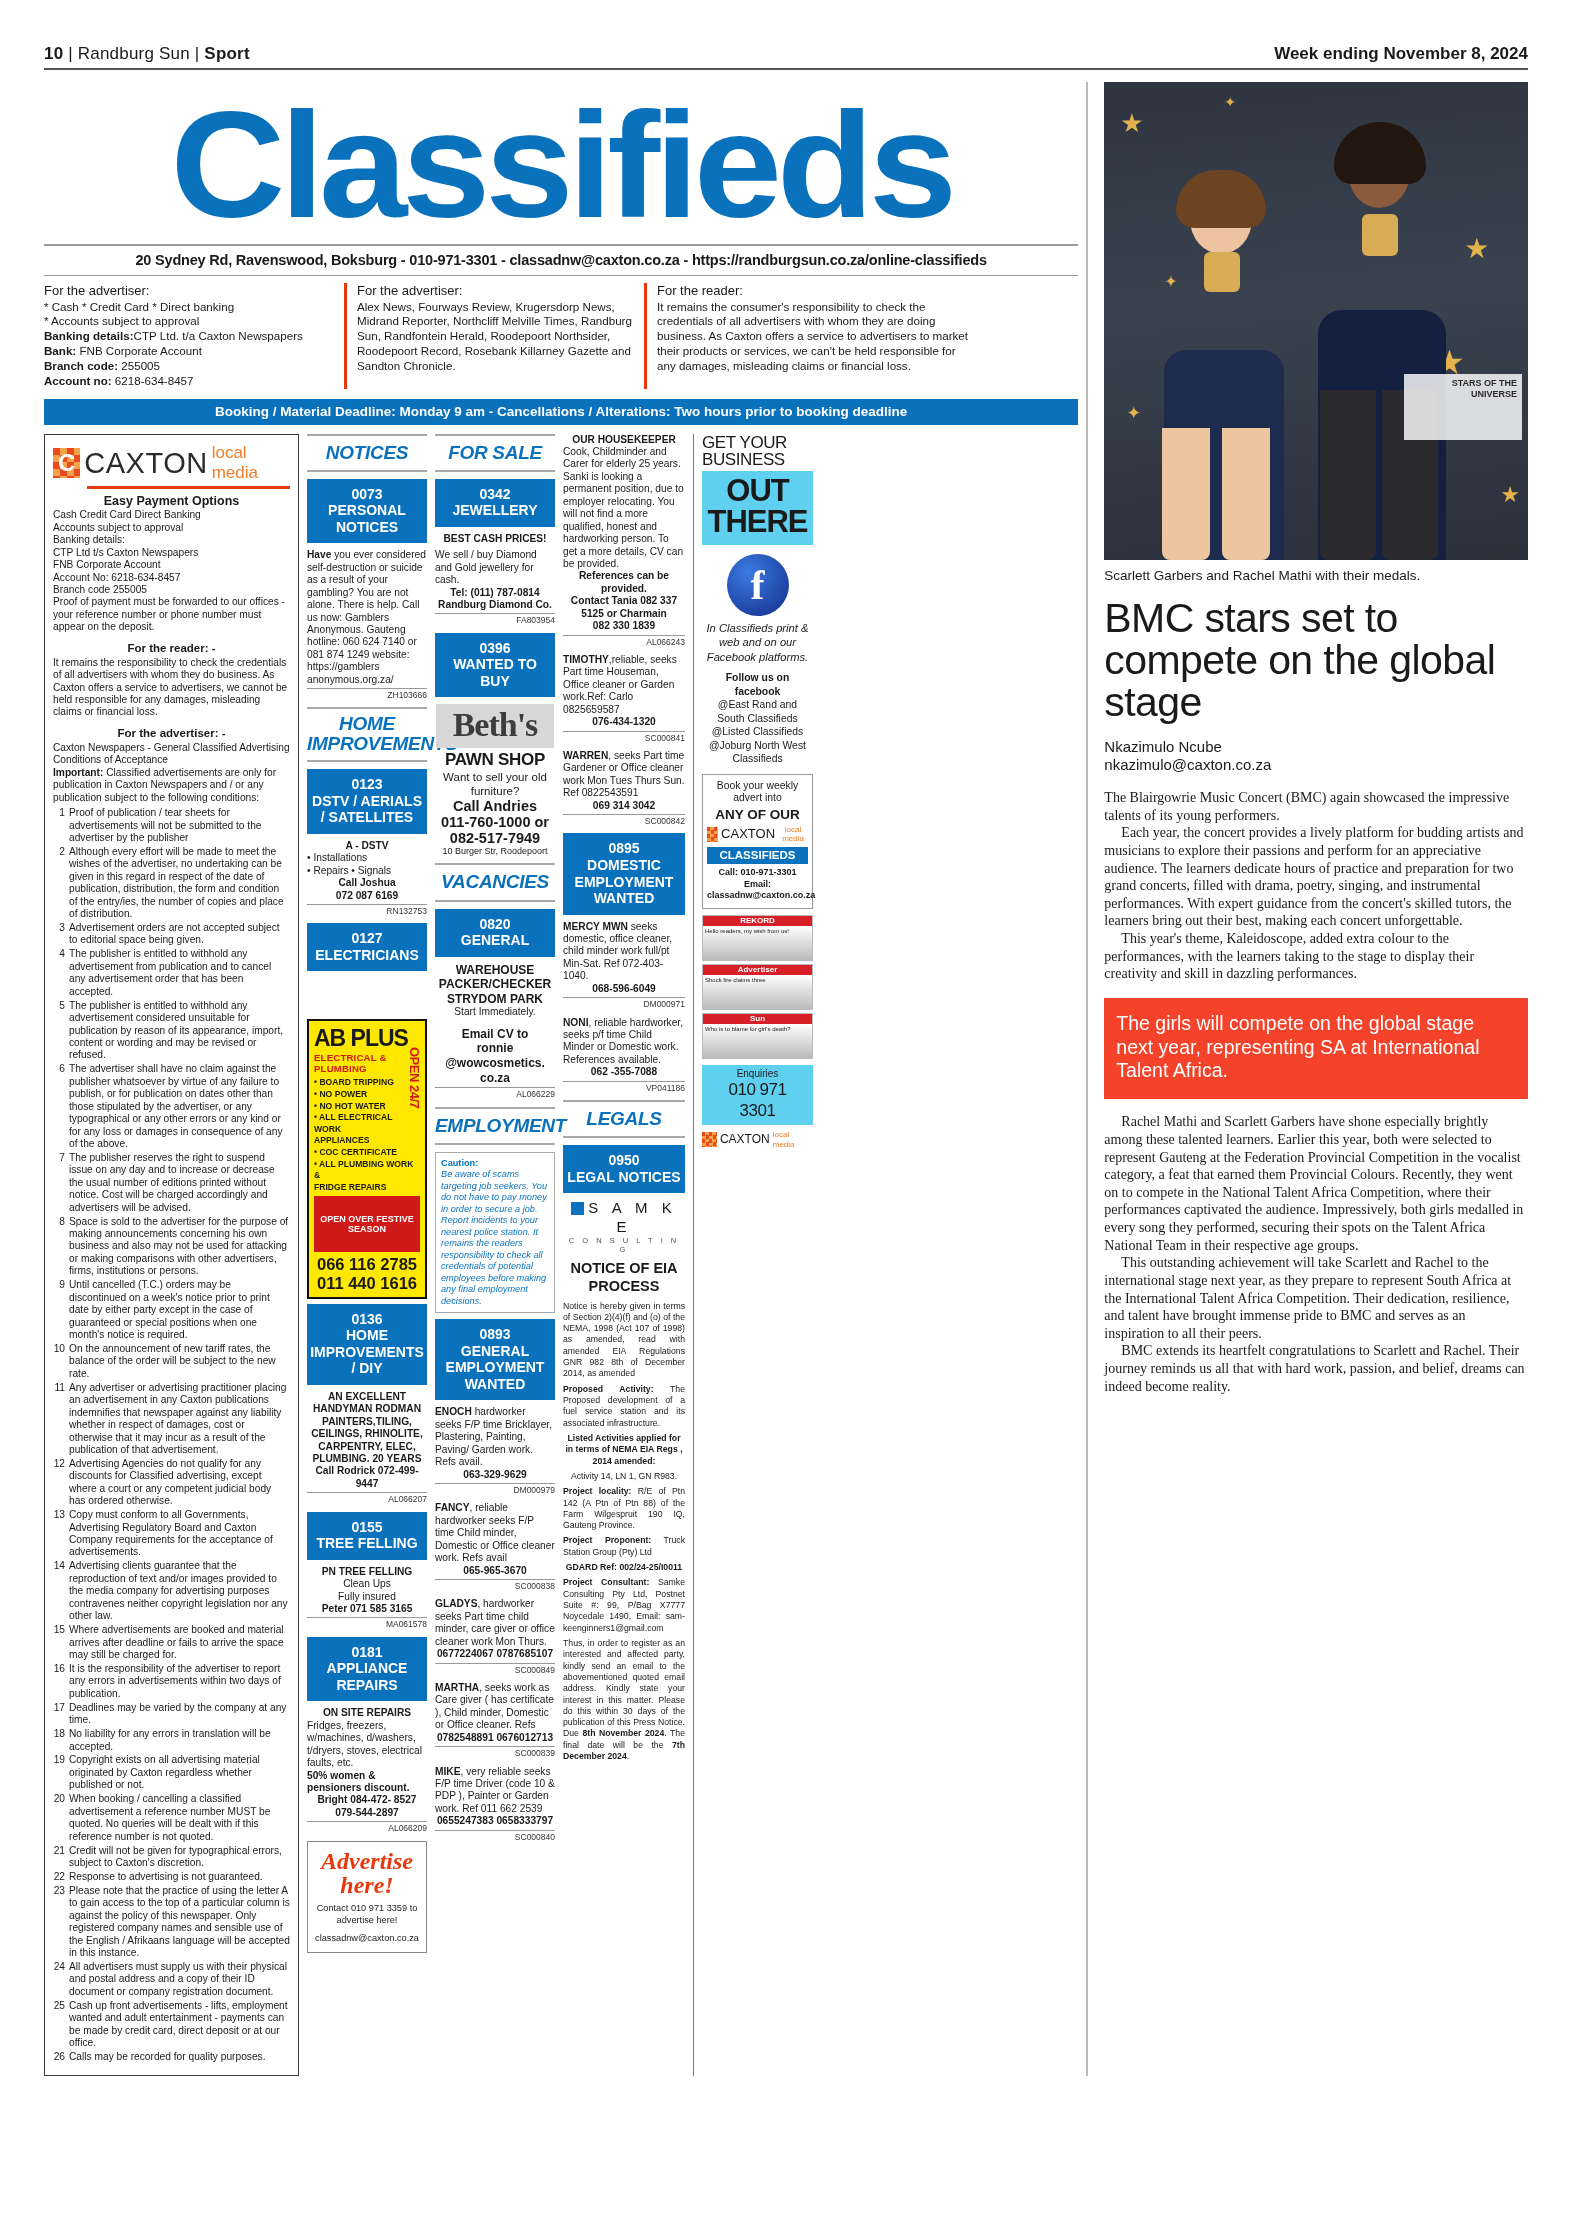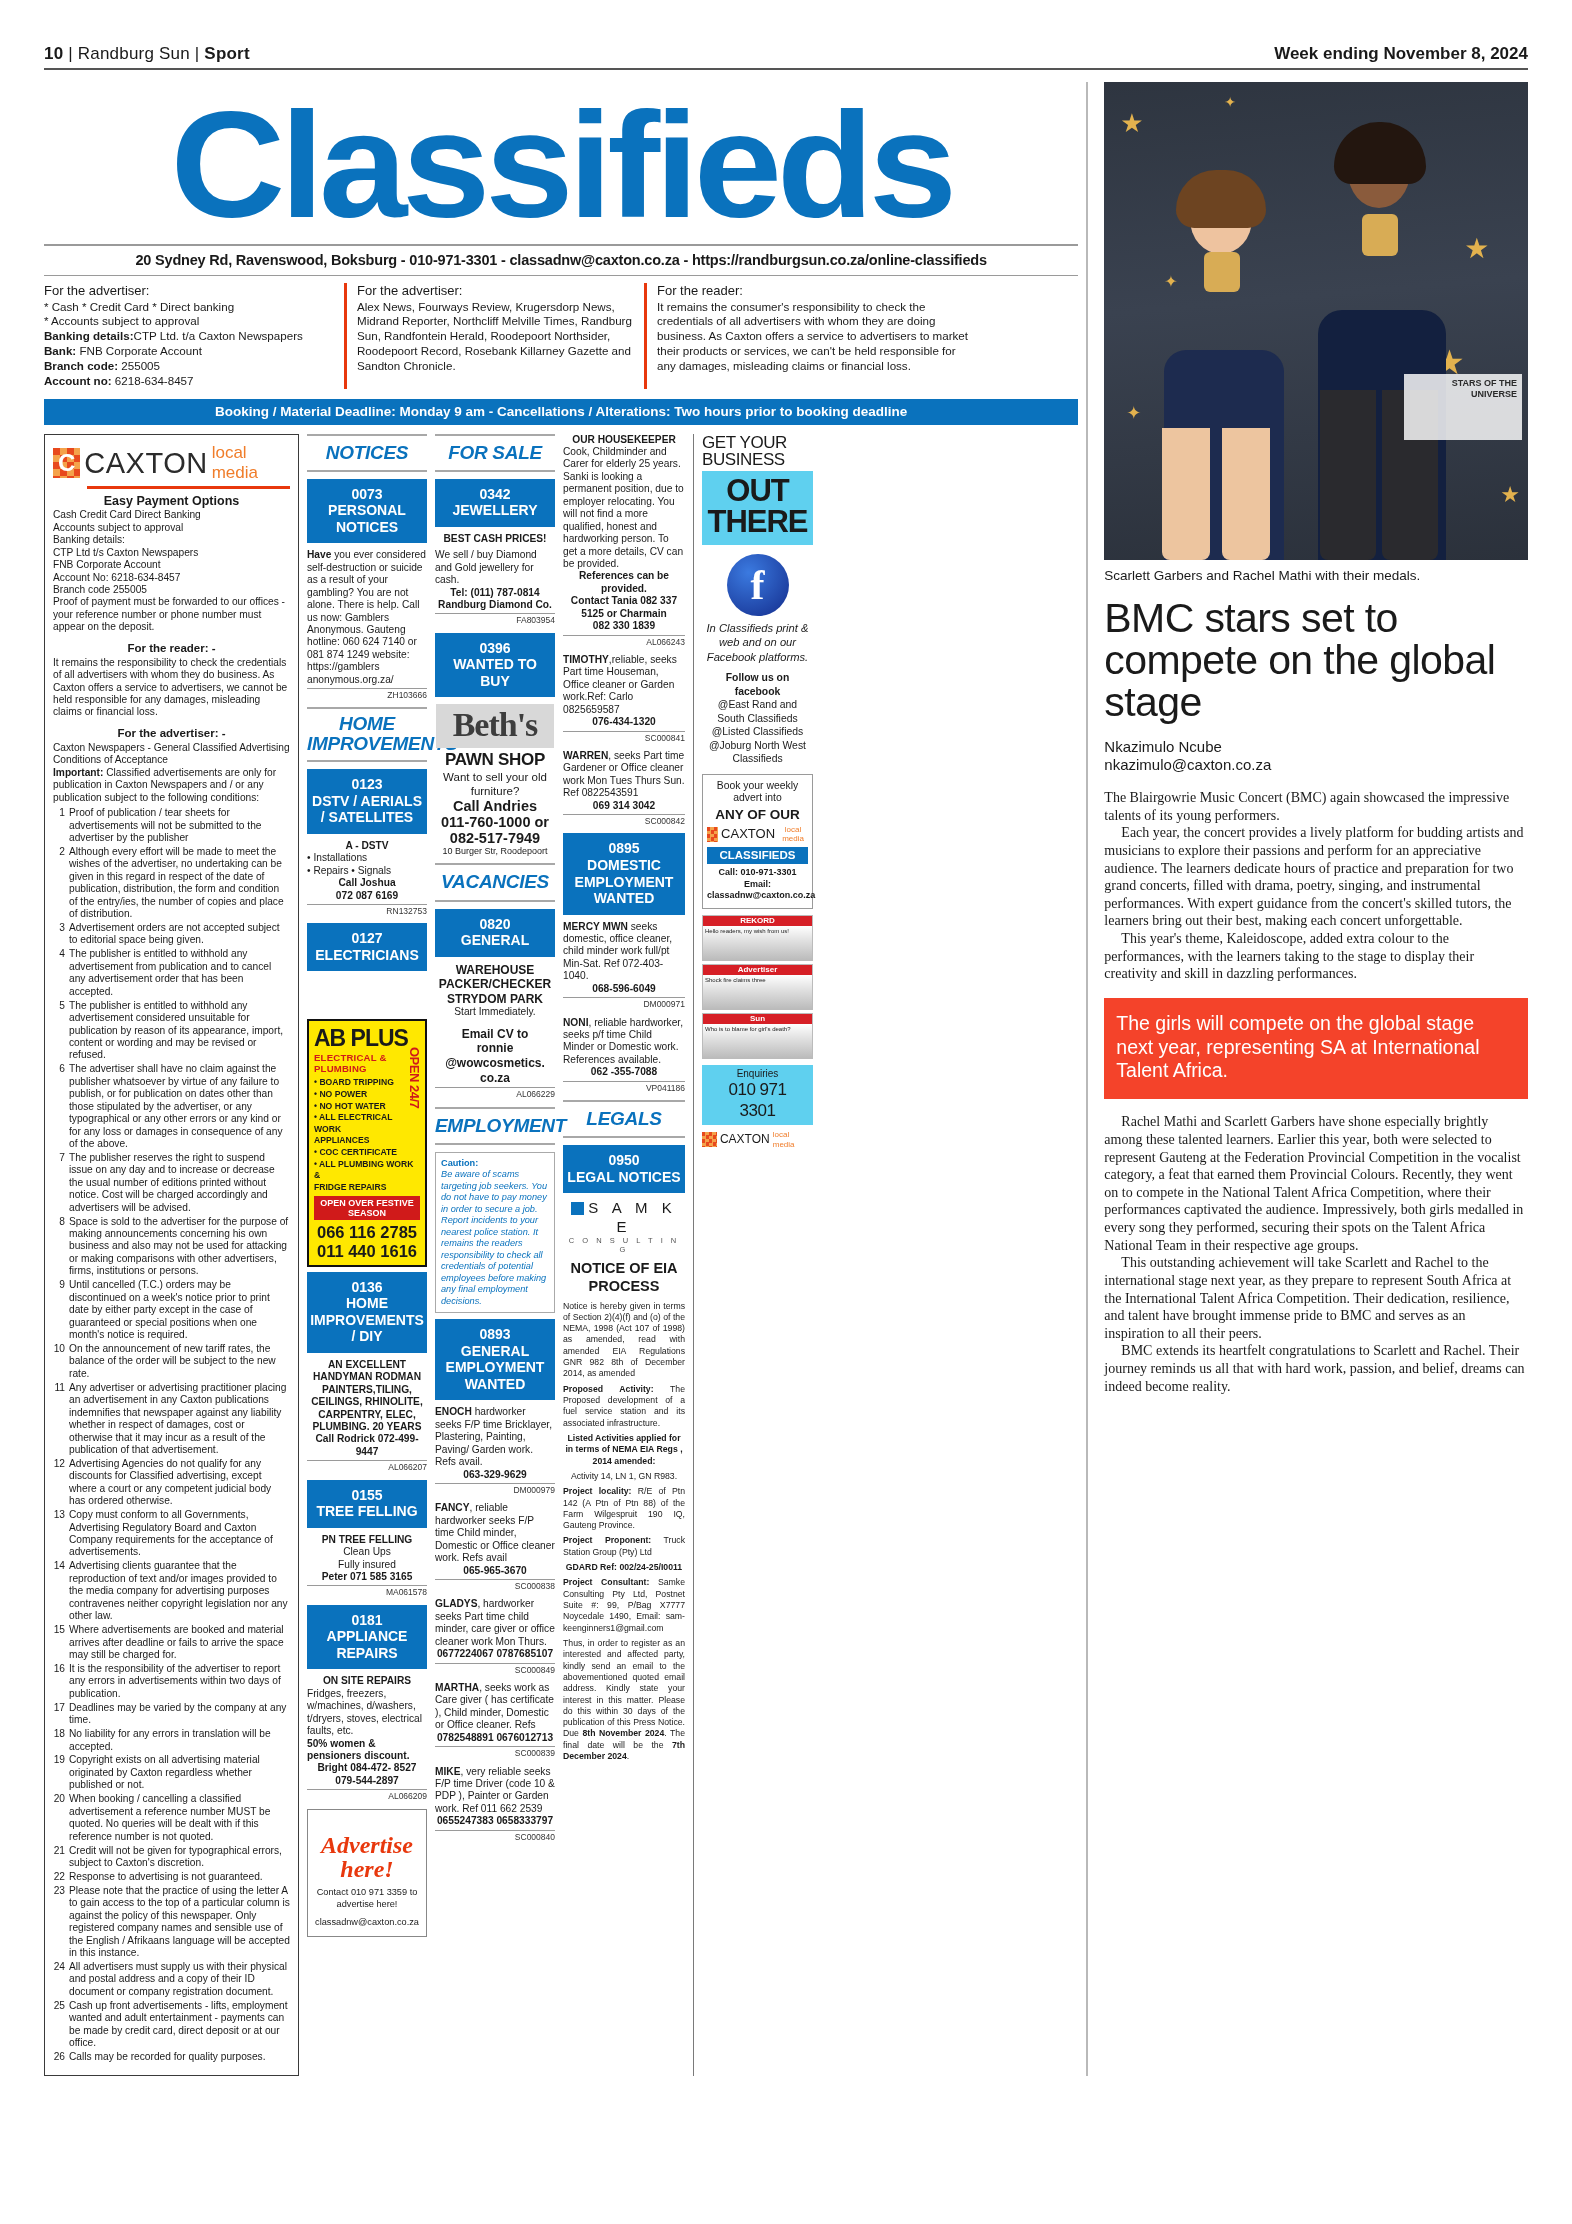--- a/index.html
+++ b/index.html
@@ -98,24 +98,24 @@
   .beth-big { font: 700 14.5px "Liberation Sans", sans-serif; }
 
   
   .abplus { background: #ffe800; border: 2px solid #111; padding: 4px 5px 5px; margin-bottom: 5px; position: relative; margin-top: 48px; }
   .ab-t { font: 700 23px "Liberation Sans", sans-serif; letter-spacing: -1px; }
   .ab-s { font: 700 9.6px "Liberation Sans", sans-serif; color: #d01a1a; letter-spacing: .2px; margin-bottom: 3px;}
   .ab-li { font-size: 8.6px; line-height: 1.35; font-weight: 700; }
   .ab-247 { position: absolute; right: 3px; top: 26px; writing-mode: vertical-rl;
             font: 700 13px "Liberation Sans", sans-serif; color: #d01a1a; letter-spacing: -.5px;}
   .ab-red { background: #d01a1a; color: #fff; font: 700 9px "Liberation Sans", sans-serif;
-            text-align: center; padding: 2px 0; margin-top: 3px; }
+            text-align: center; padding: 18px 0; margin-top: 3px; }
   .ab-ph { text-align: center; font: 700 16.5px "Liberation Sans", sans-serif; line-height: 1.1; margin-top: 3px;}
 
-  .advertise-box { border: 1px solid #888; padding: 23px 4px 8px; text-align: center; margin-top: 6px; }
+  .advertise-box { border: 1px solid #888; padding: 7px 4px 8px; text-align: center; margin-top: 6px; }
   .adv-big { font: 700 italic 24px "Liberation Serif", serif; color: #e8380d; line-height: 1; }
   .adv-sm { font-size: 9.2px; margin-top: 6px; line-height: 1.3; }
 
   .caution { border: 1px solid #aaa; padding: 5px; font-size: 9.2px; font-style: italic; color: #0a72bd; line-height: 1.25;}
   .caution b { font-style: normal; }
 
   
   .col-6 { width: 120px; border-left: 1.5px solid #7a7a7a; padding-left: 8px; }
   .gyb-t { font-size: 17px; line-height: 1.05; letter-spacing: -.4px; }
   .gyb-out { background: #5fd0ef; text-align: center; font: 700 31px "Liberation Sans", sans-serif;

